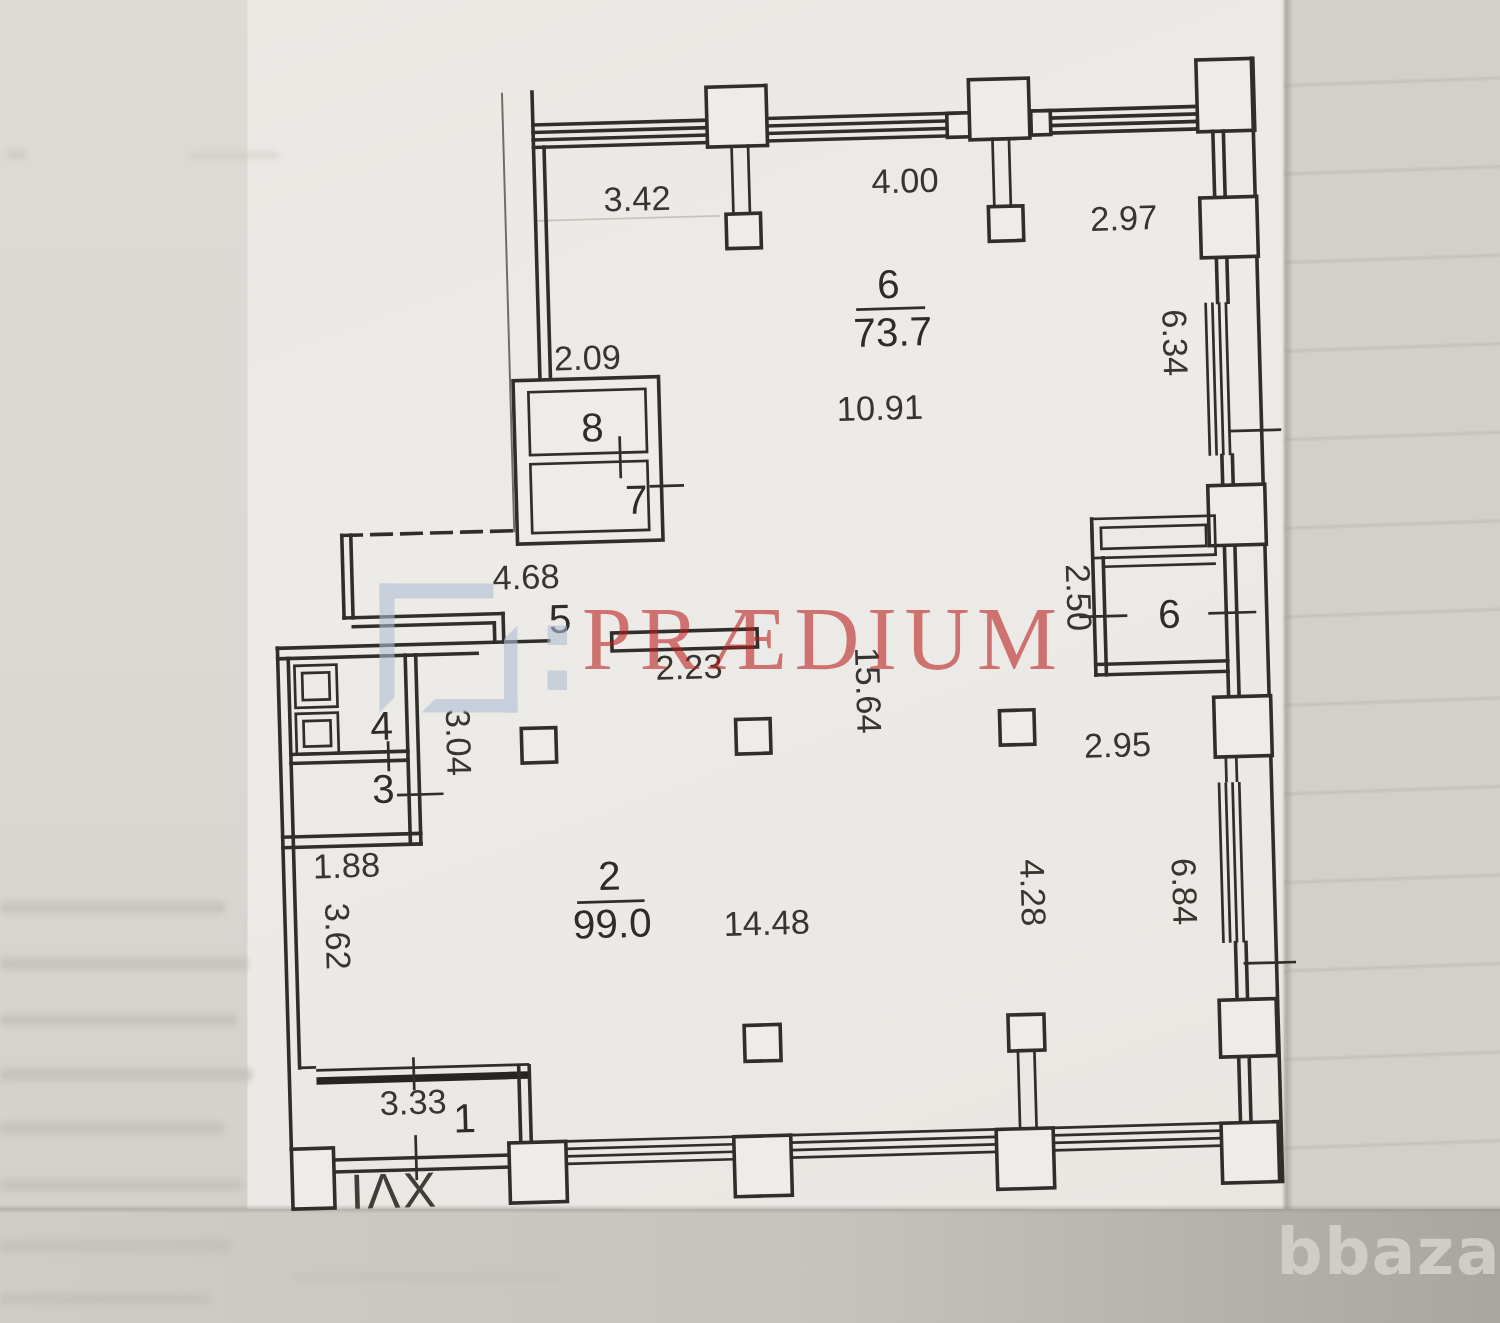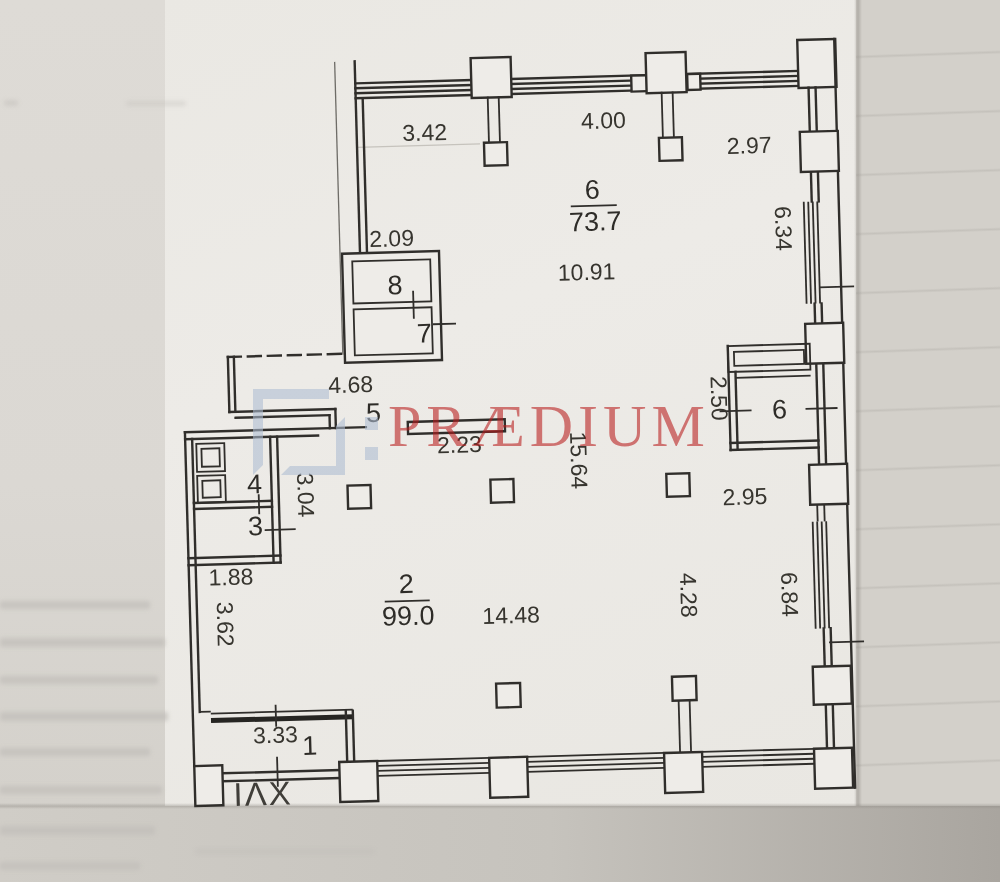--- a/index.html
+++ b/index.html
@@ -269,14 +269,15 @@
   </svg>
 
   <div class="wm wm-logo">
     <div class="b1"></div>
     <div class="b2"></div>
     <div class="dot" style="left:112px;top:28px"></div>
     <div class="dot" style="left:112px;top:58px"></div>
   </div>
   <div class="wm wm-brand">PRÆDIUM</div>
 
+  <div class="photo-mark">bbaza</div>
 
 </div>
 
 </body></html>

